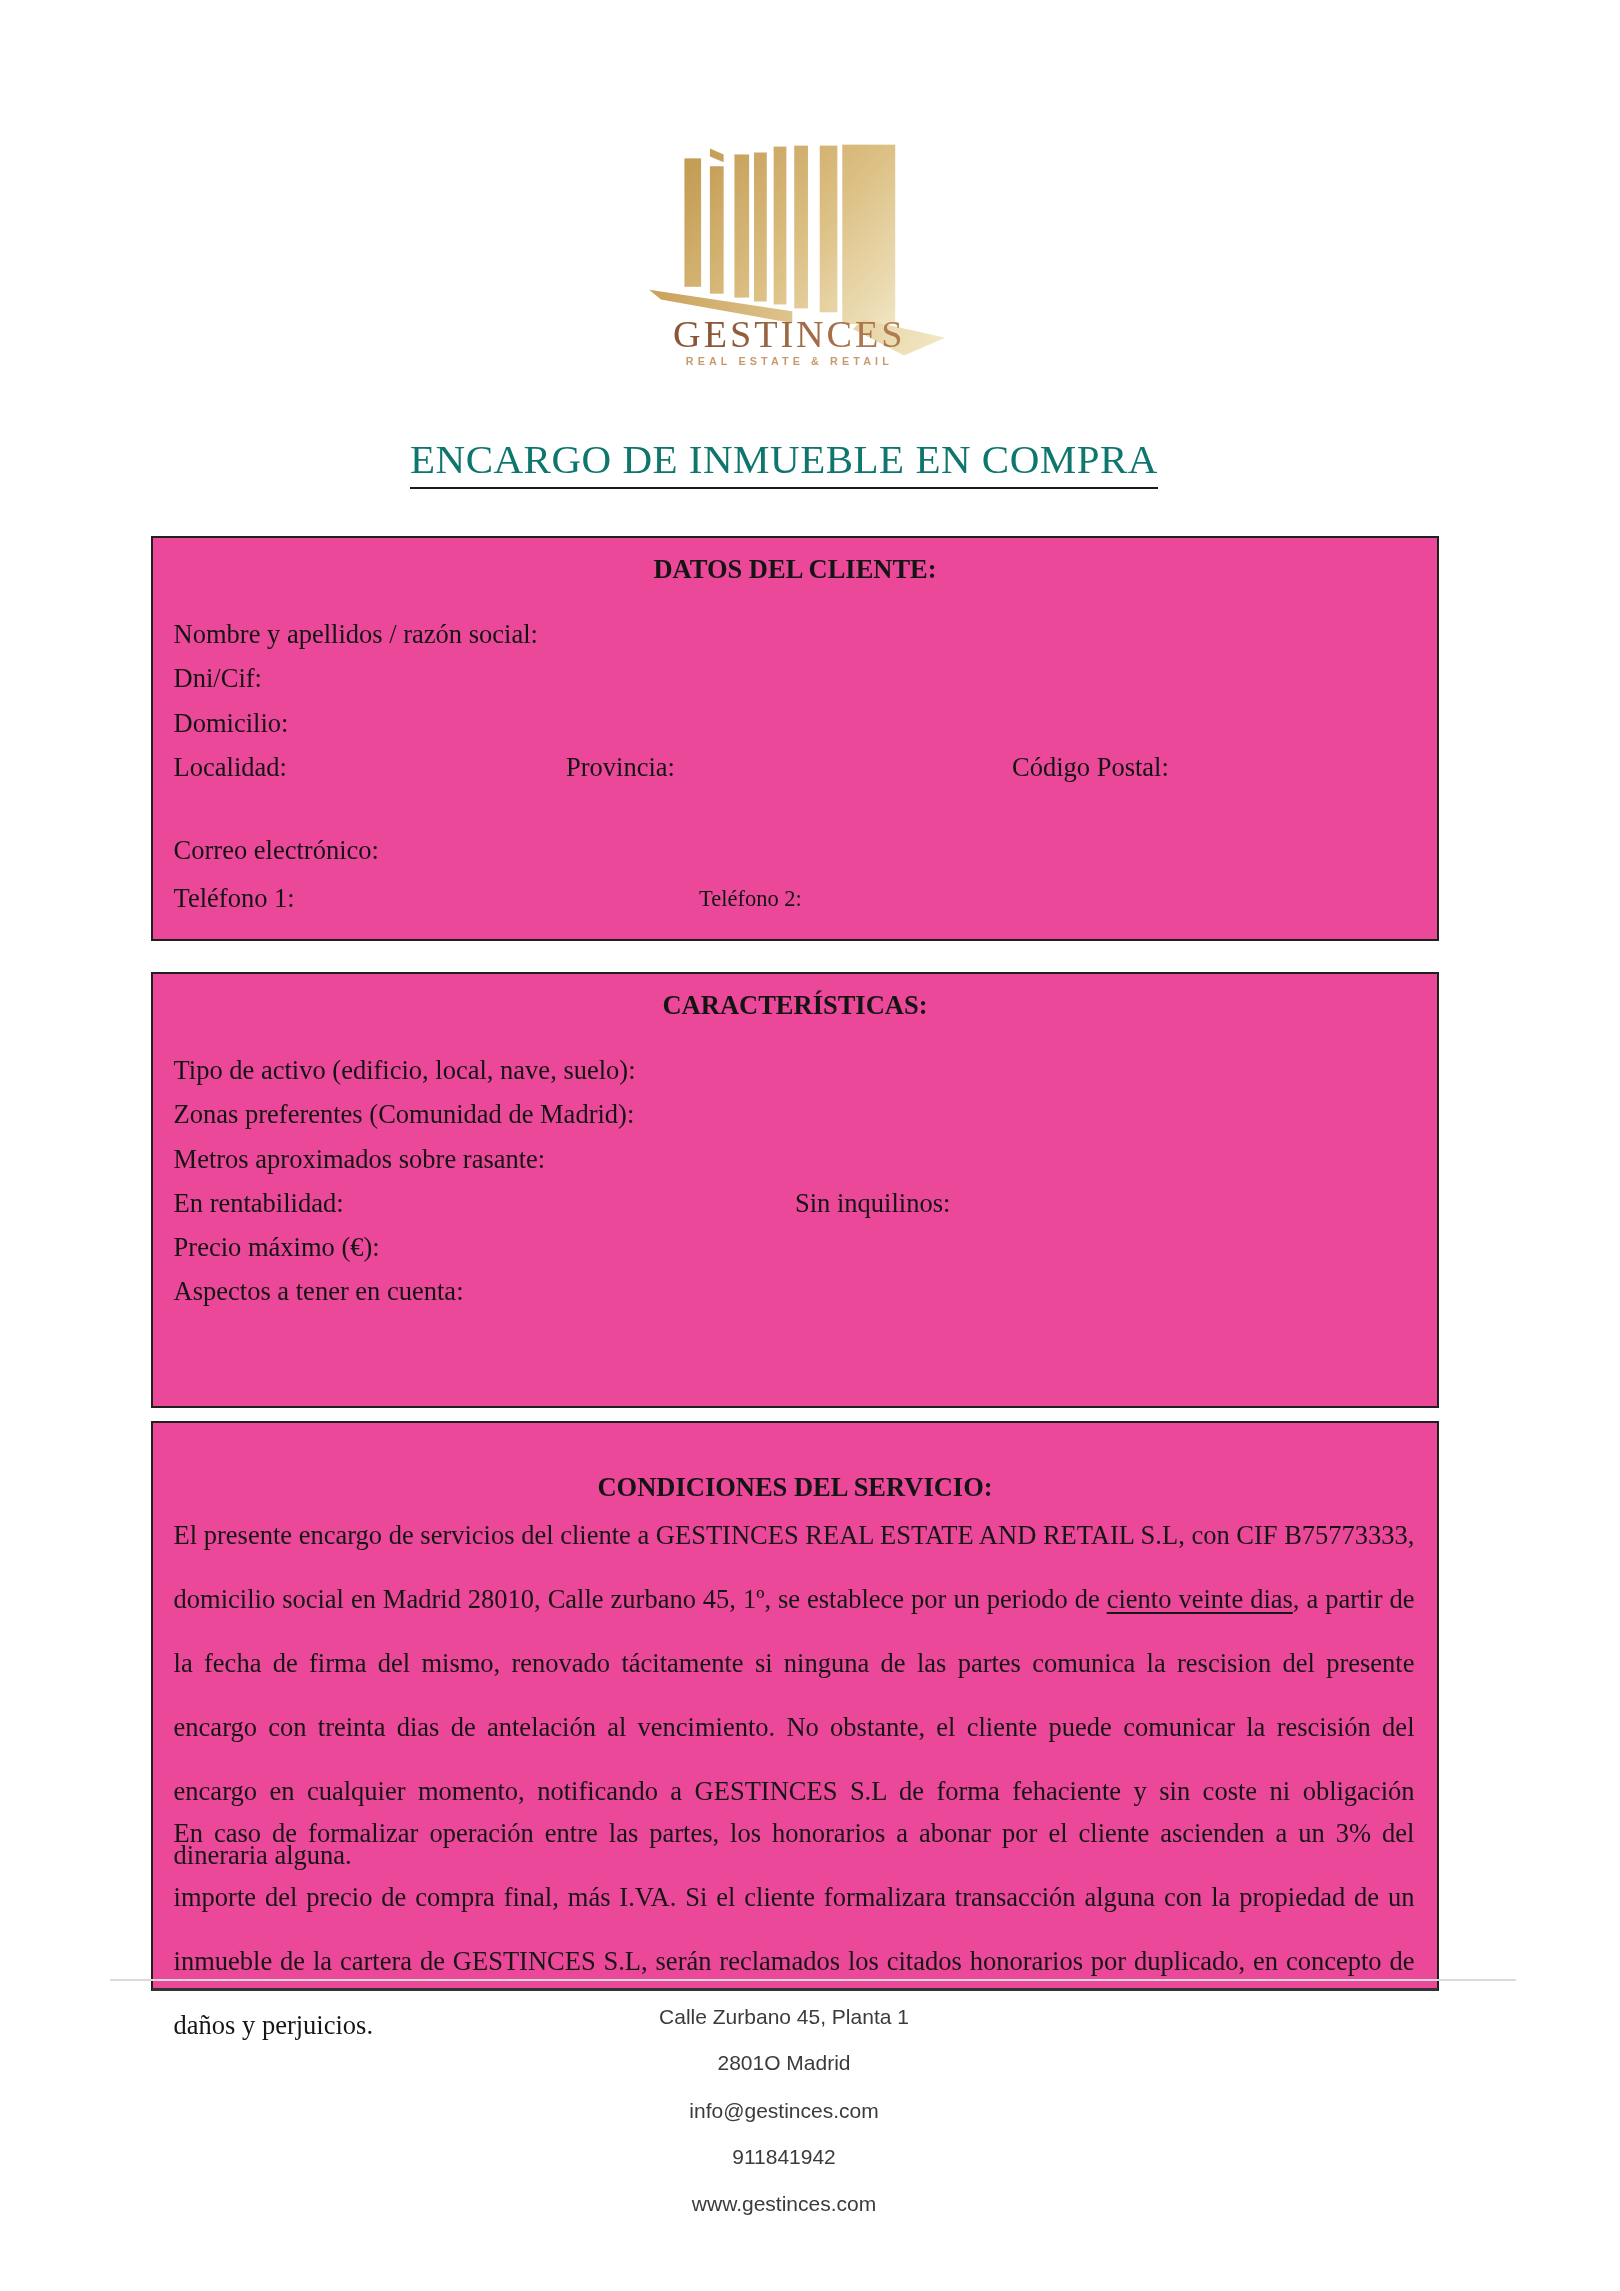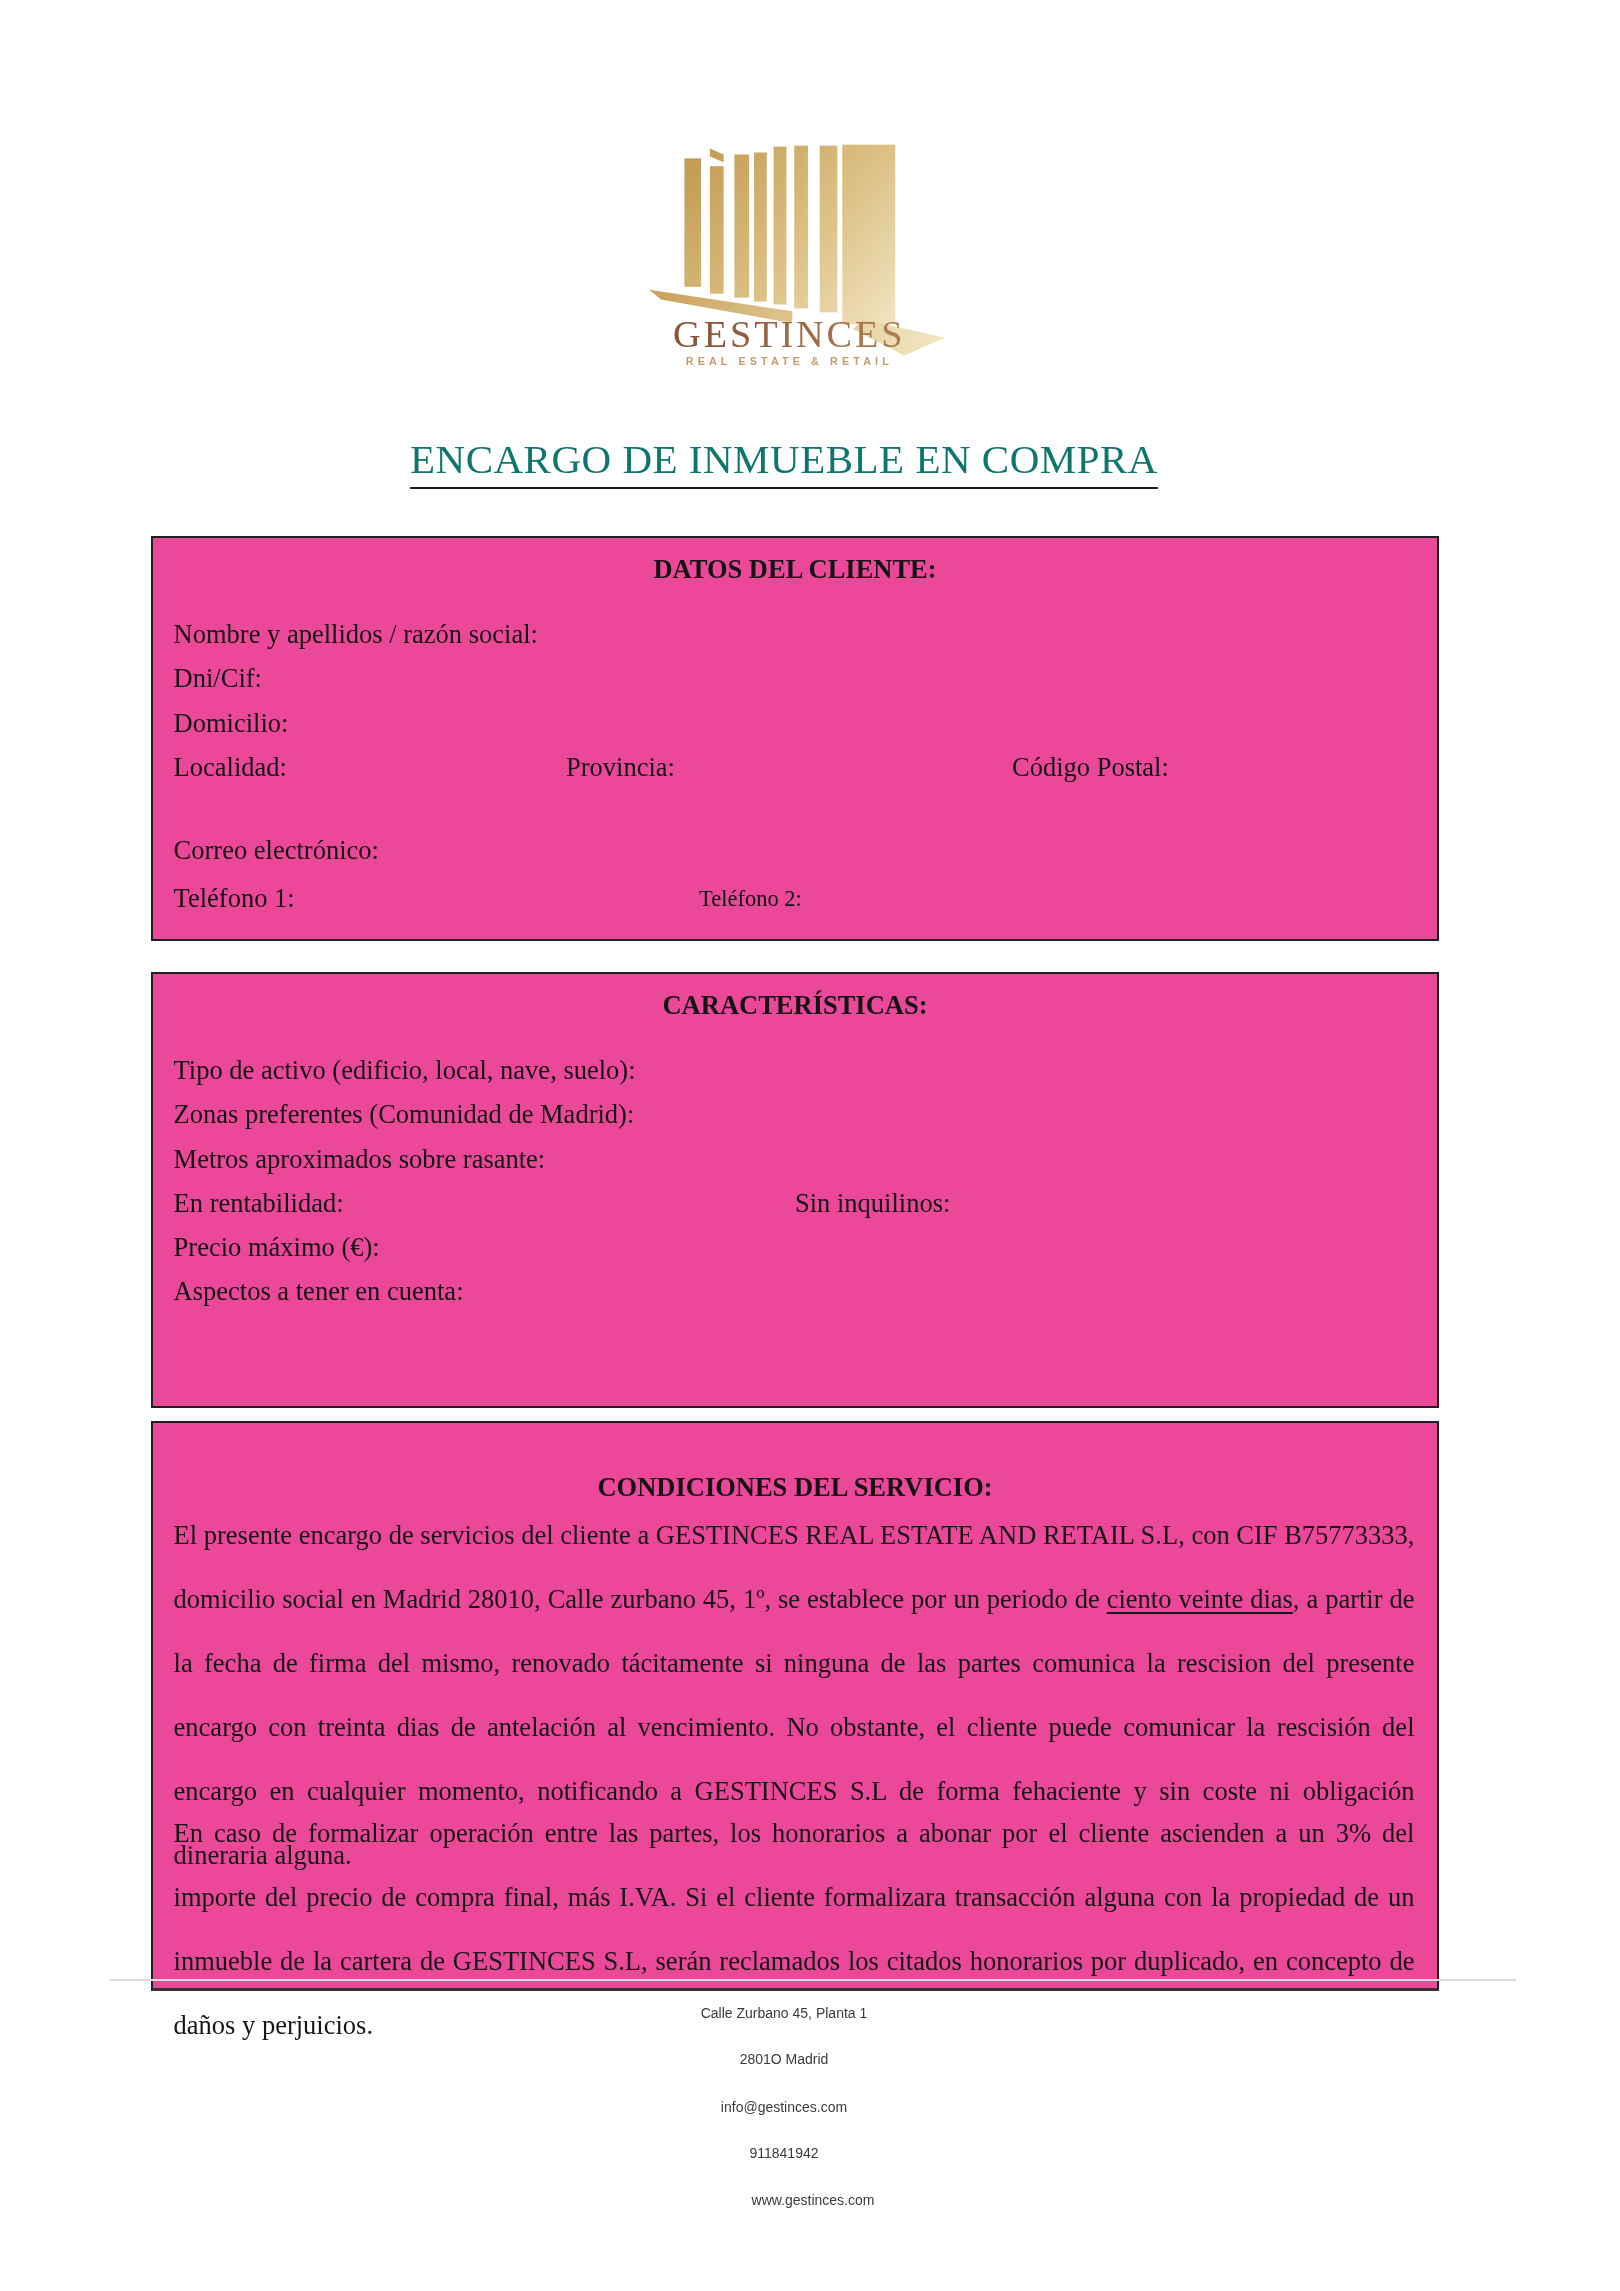--- a/index.html
+++ b/index.html
@@ -35,23 +35,23 @@
   .para{
     position:absolute;left:20.6px;right:22.5px;text-align:justify;
     font-size:26.5px;line-height:64px;color:#161616;
   }
   .para .uphrase{text-decoration:underline;text-underline-offset:3.9px;}
   
   .page-divider{position:absolute;left:110px;top:1979px;width:1406px;height:2px;background:#dbdbdb;}
   .footer-line{
     position:absolute;left:0;width:1568px;text-align:center;
     font-family:"Liberation Sans","DejaVu Sans",sans-serif;
-    font-size:14px;color:#3b3b3b;
+    font-size:21px;color:#3b3b3b;
   }
-  #f1{top:2005px;} #f2{top:2051px;} #f3{top:2099px;} #f4{top:2145px;} #f5{top:2192px;padding-left:29px;}
+  #f1{top:2005px;} #f2{top:2051px;} #f3{top:2099px;} #f4{top:2145px;} #f5{top:2192px;}
 </style>
 </head>
 <body>
 
 <div class="logo-wrap">
   <svg width="412" height="251" viewBox="0 0 420 256">
     <defs>
       <linearGradient id="goldGrad" gradientUnits="userSpaceOnUse" x1="70" y1="10" x2="330" y2="240">
         <stop offset="0" stop-color="#BE9348"></stop>
         <stop offset="0.5" stop-color="#DCC084"></stop>

